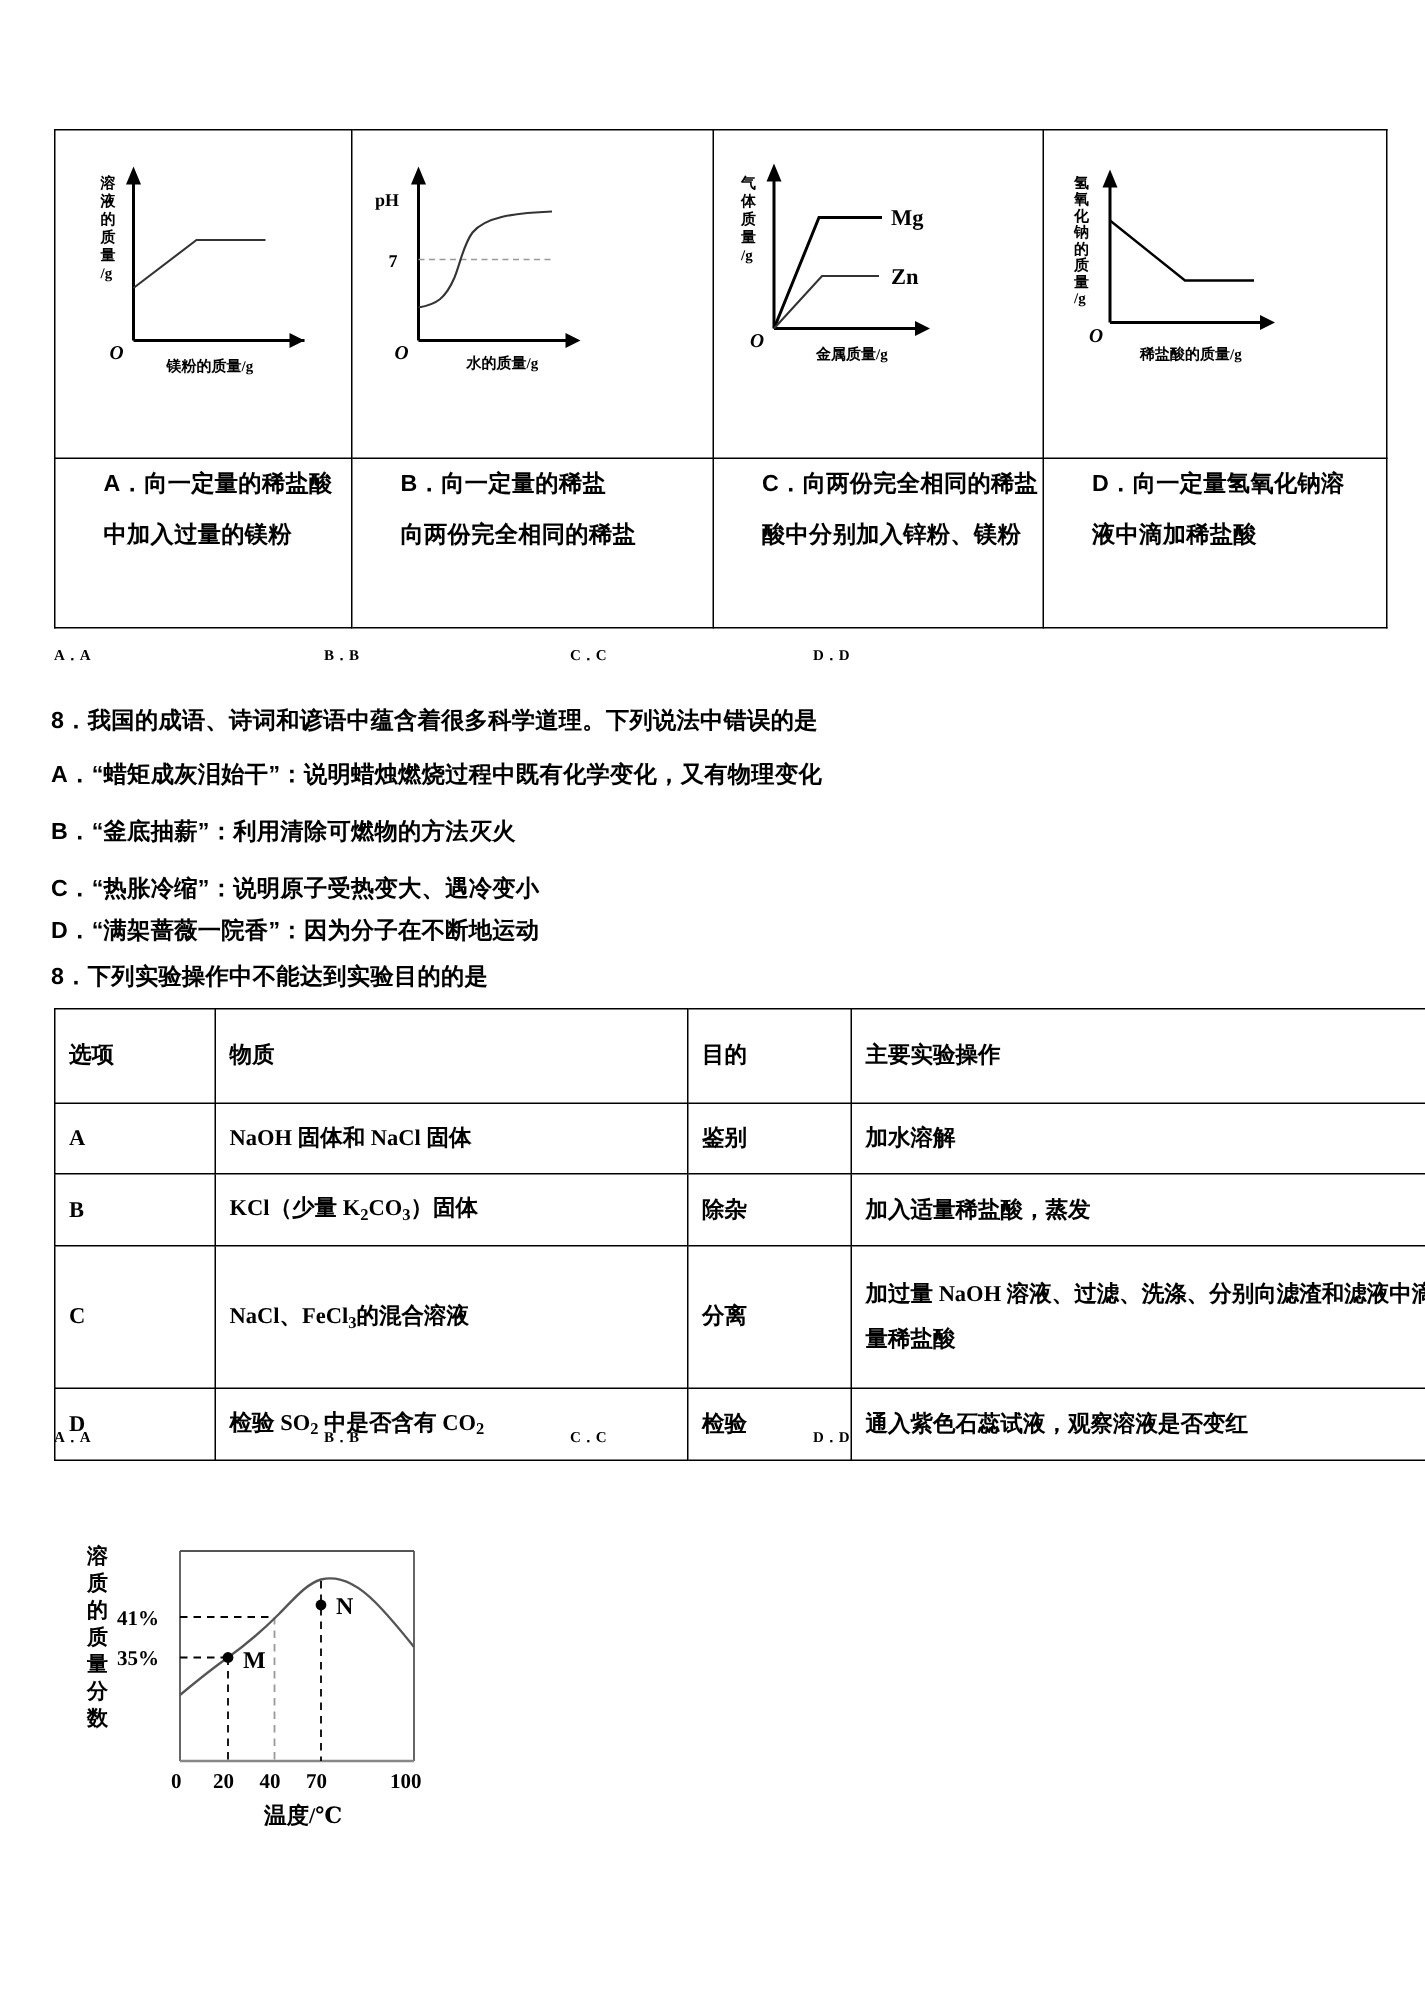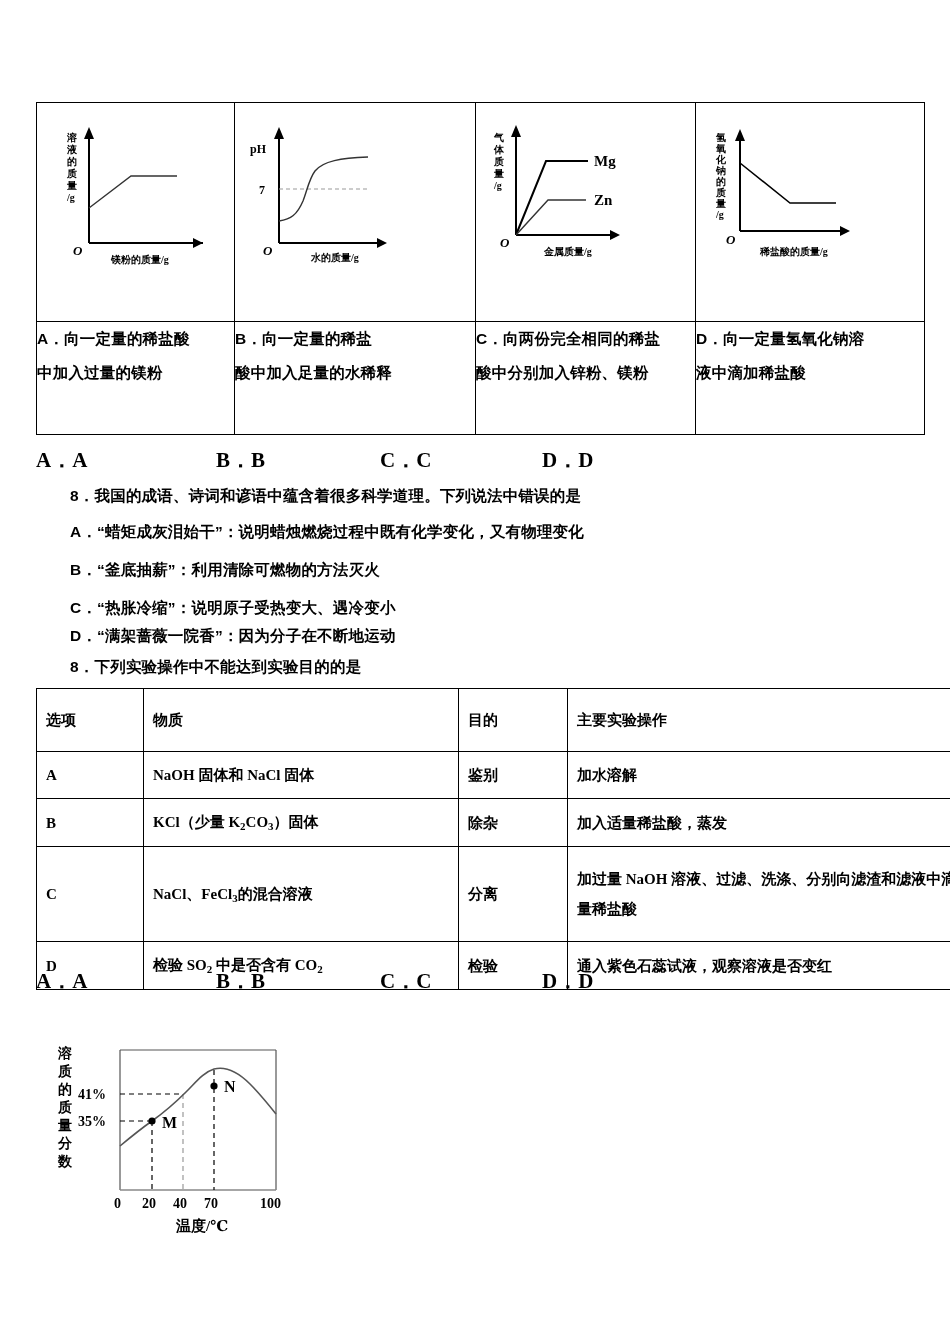--- a/index.html
+++ b/index.html
@@ -10,21 +10,21 @@
   body {
     width: 950px;
     height: 1344px;
     position: relative;
     font-family: "Liberation Serif", "DejaVu Serif", serif;
     color: #000000;
     overflow: hidden;
   }
   .page {
     position: absolute;
-    left: 0; top: 16px;
+    left: 0; top: 0;
     width: 950px;
     height: 1038px;
   }
 
   
   .graph-table {
     position: absolute;
     left: 36px;
     top: 86px;
     width: 886px;
@@ -38,40 +38,40 @@
   }
   .gcell-graph { height: 218px; }
   .gcell-text  { height: 112px; padding: 10px 10px 0 10px; }
 
   .opt-text {
     font-family: "Liberation Sans", "DejaVu Sans", sans-serif;
     font-size: 15.5px;
     font-weight: bold;
     line-height: 34px;
     letter-spacing: 0.2px;
+    margin-left: 32px;
   }
 
   
   .svgbox { display:block; }
 
   
   .qline {
     position: absolute;
     font-family: "Liberation Sans", "DejaVu Sans", sans-serif;
     font-weight: bold;
     font-size: 15.5px;
     white-space: nowrap;
     letter-spacing: 0.2px;
-    margin-left: 36px;
   }
   .ansrow {
     position: absolute;
     font-family: "Liberation Serif", "DejaVu Serif", serif;
     font-weight: bold;
-    font-size: 21px;
+    font-size: 10px;
   }
   .ansrow span { position: absolute; white-space: nowrap; }
 
   
   .exp-table {
     position: absolute;
     left: 36px;
     width: 886px;
     border-collapse: collapse;
     table-layout: fixed;
@@ -185,21 +185,21 @@
         </svg>
       </td>
     </tr>
     <tr>
       <td class="gcell-text">
         <div class="opt-text">A．向一定量的稀盐酸</div>
         <div class="opt-text">中加入过量的镁粉</div>
       </td>
       <td class="gcell-text">
         <div class="opt-text">B．向一定量的稀盐</div>
-        <div class="opt-text">酸中加入足量的水稀释</div>
+        <div class="opt-text">向两份完全相同的稀盐</div>
       </td>
       <td class="gcell-text">
         <div class="opt-text">C．向两份完全相同的稀盐</div>
         <div class="opt-text">酸中分别加入锌粉、镁粉</div>
       </td>
       <td class="gcell-text">
         <div class="opt-text">D．向一定量氢氧化钠溶</div>
         <div class="opt-text">液中滴加稀盐酸</div>
       </td>
     </tr>

